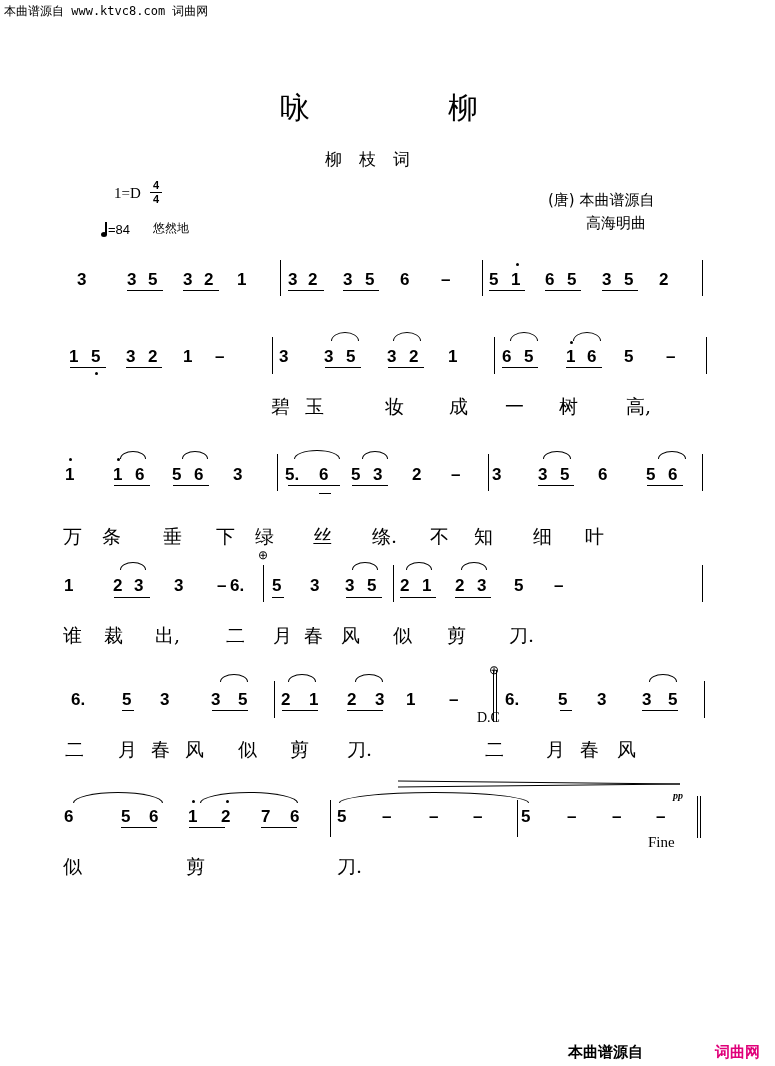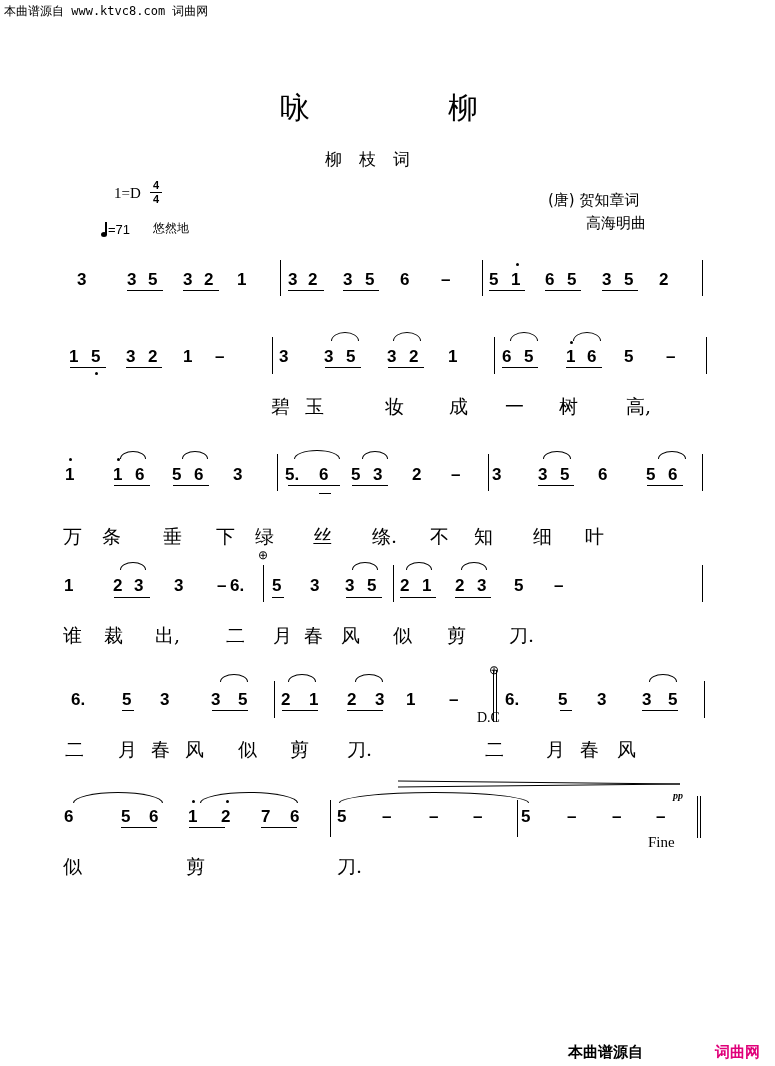--- a/index.html
+++ b/index.html
@@ -33,23 +33,23 @@
 <div class="abs meta" style="left:114px;top:185px;font-family:'Liberation Serif',serif;font-size:15px">1=D</div>
 <div class="abs" style="left:150px;top:180px;width:12px;text-align:center;font-weight:bold;font-size:11px;line-height:11px;font-family:'Liberation Sans',sans-serif">
   <div>4</div>
   <div style="height:1px;background:#000;margin:1px 0"></div>
   <div>4</div>
 </div>
 <div class="abs" style="left:101px;top:222px;width:6px;height:15px">
   <div style="position:absolute;left:4px;top:0;width:1.5px;height:13px;background:#000"></div>
   <div style="position:absolute;left:0;top:10px;width:6px;height:5px;border-radius:50%;background:#000"></div>
 </div>
-<div class="abs meta" style="left:108px;top:222px;font-size:13px;font-family:'Liberation Sans',sans-serif">=71</div>
+<div class="abs meta" style="left:108px;top:222px;font-size:13px;font-family:'Liberation Sans',sans-serif">=84</div>
 <div class="abs meta" style="left:153px;top:220px;font-size:12px">悠然地</div>
-<div class="abs meta" style="left:548px;top:191px;font-size:15px">(唐) 贺知章词</div>
+<div class="abs meta" style="left:548px;top:191px;font-size:15px">(唐) 本曲谱源自</div>
 <div class="abs meta" style="left:586px;top:214px;font-size:15px">高海明曲</div>
 
 <div id="score">
     <div class="abs note" style="left:77px;top:270px;width:14px;text-align:left">3</div>
     <div class="abs note" style="left:127px;top:270px;width:14px;text-align:left">3</div>
     <div class="abs note" style="left:148px;top:270px;width:14px;text-align:left">5</div>
     <div class="abs note" style="left:183px;top:270px;width:14px;text-align:left">3</div>
     <div class="abs note" style="left:204px;top:270px;width:14px;text-align:left">2</div>
     <div class="abs note" style="left:237px;top:270px;width:14px;text-align:left">1</div>
     <div class="abs note" style="left:288px;top:270px;width:14px;text-align:left">3</div>

